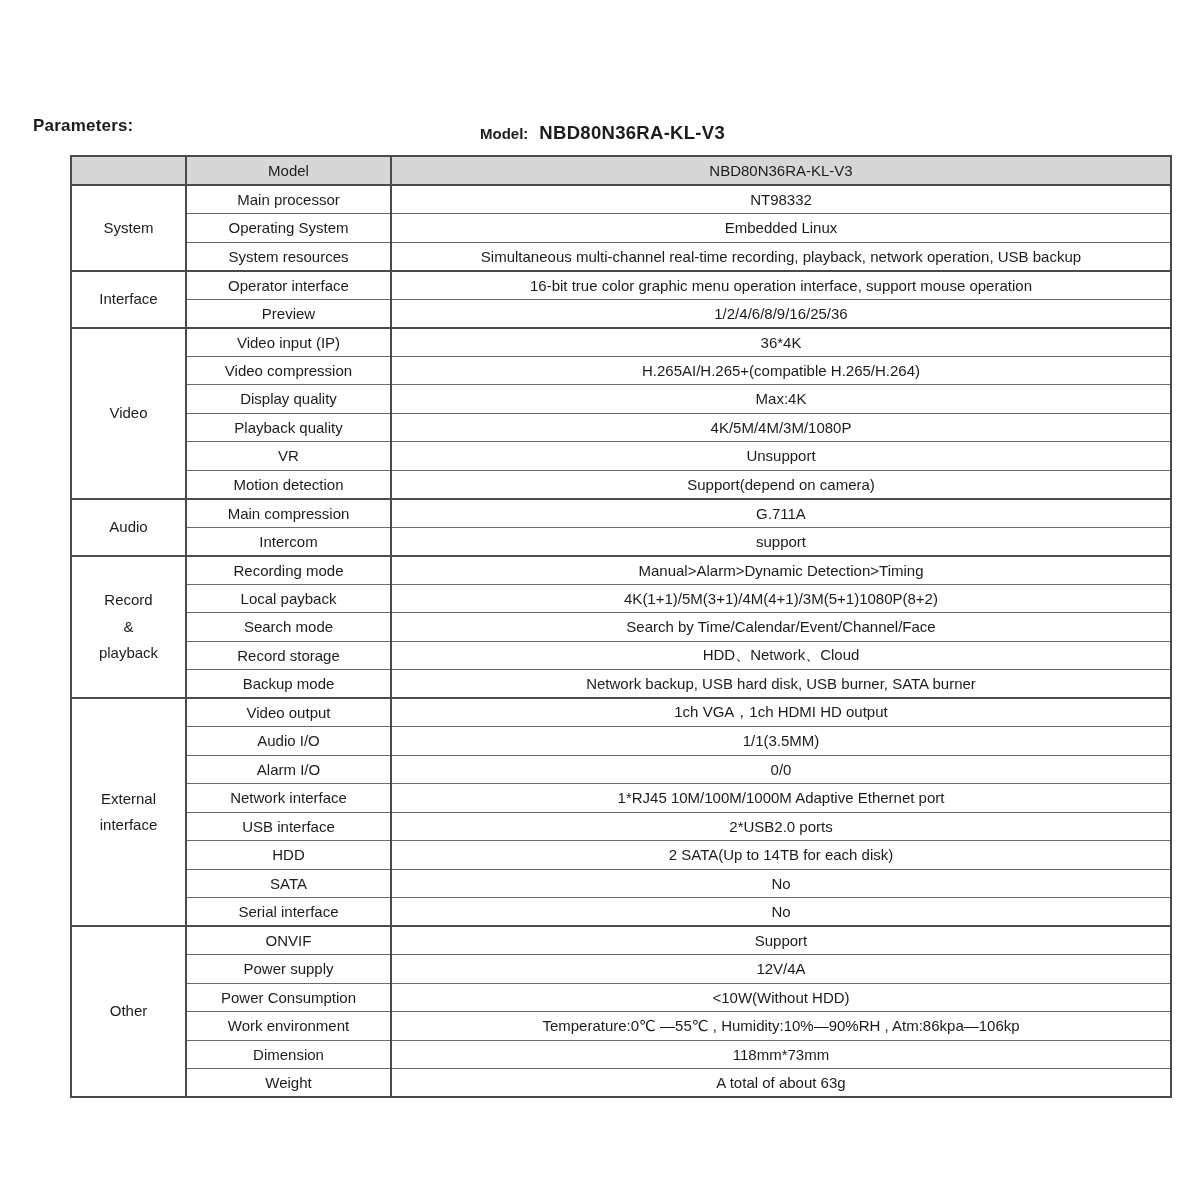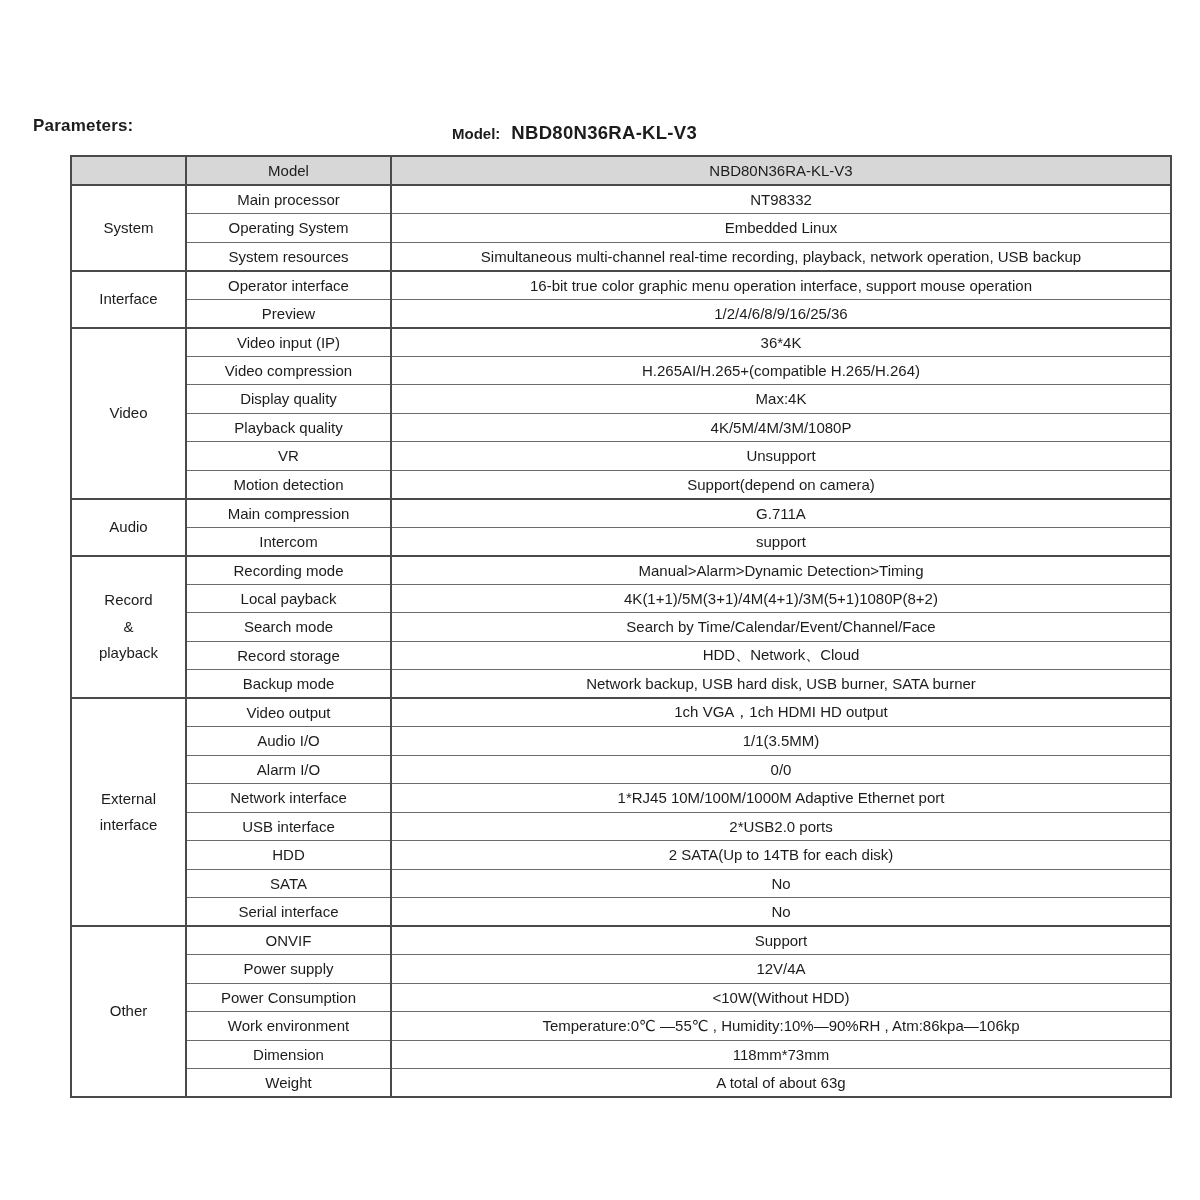--- a/index.html
+++ b/index.html
@@ -22,21 +22,21 @@
   .page-title {
     position: absolute;
     left: 33px;
     top: 116px;
     font-size: 17px;
     font-weight: bold;
     letter-spacing: 0.2px;
   }
   .model-caption {
     position: absolute;
-    left: 452px;
+    left: 480px;
     top: 122px;
     display: flex;
     align-items: baseline;
     gap: 11px;
     white-space: nowrap;
   }
   .model-caption .label { font-size: 15px; font-weight: bold; }
   .model-caption .value { font-size: 18.5px; font-weight: bold; letter-spacing: 0.3px; }
 
   table.spec-table {

